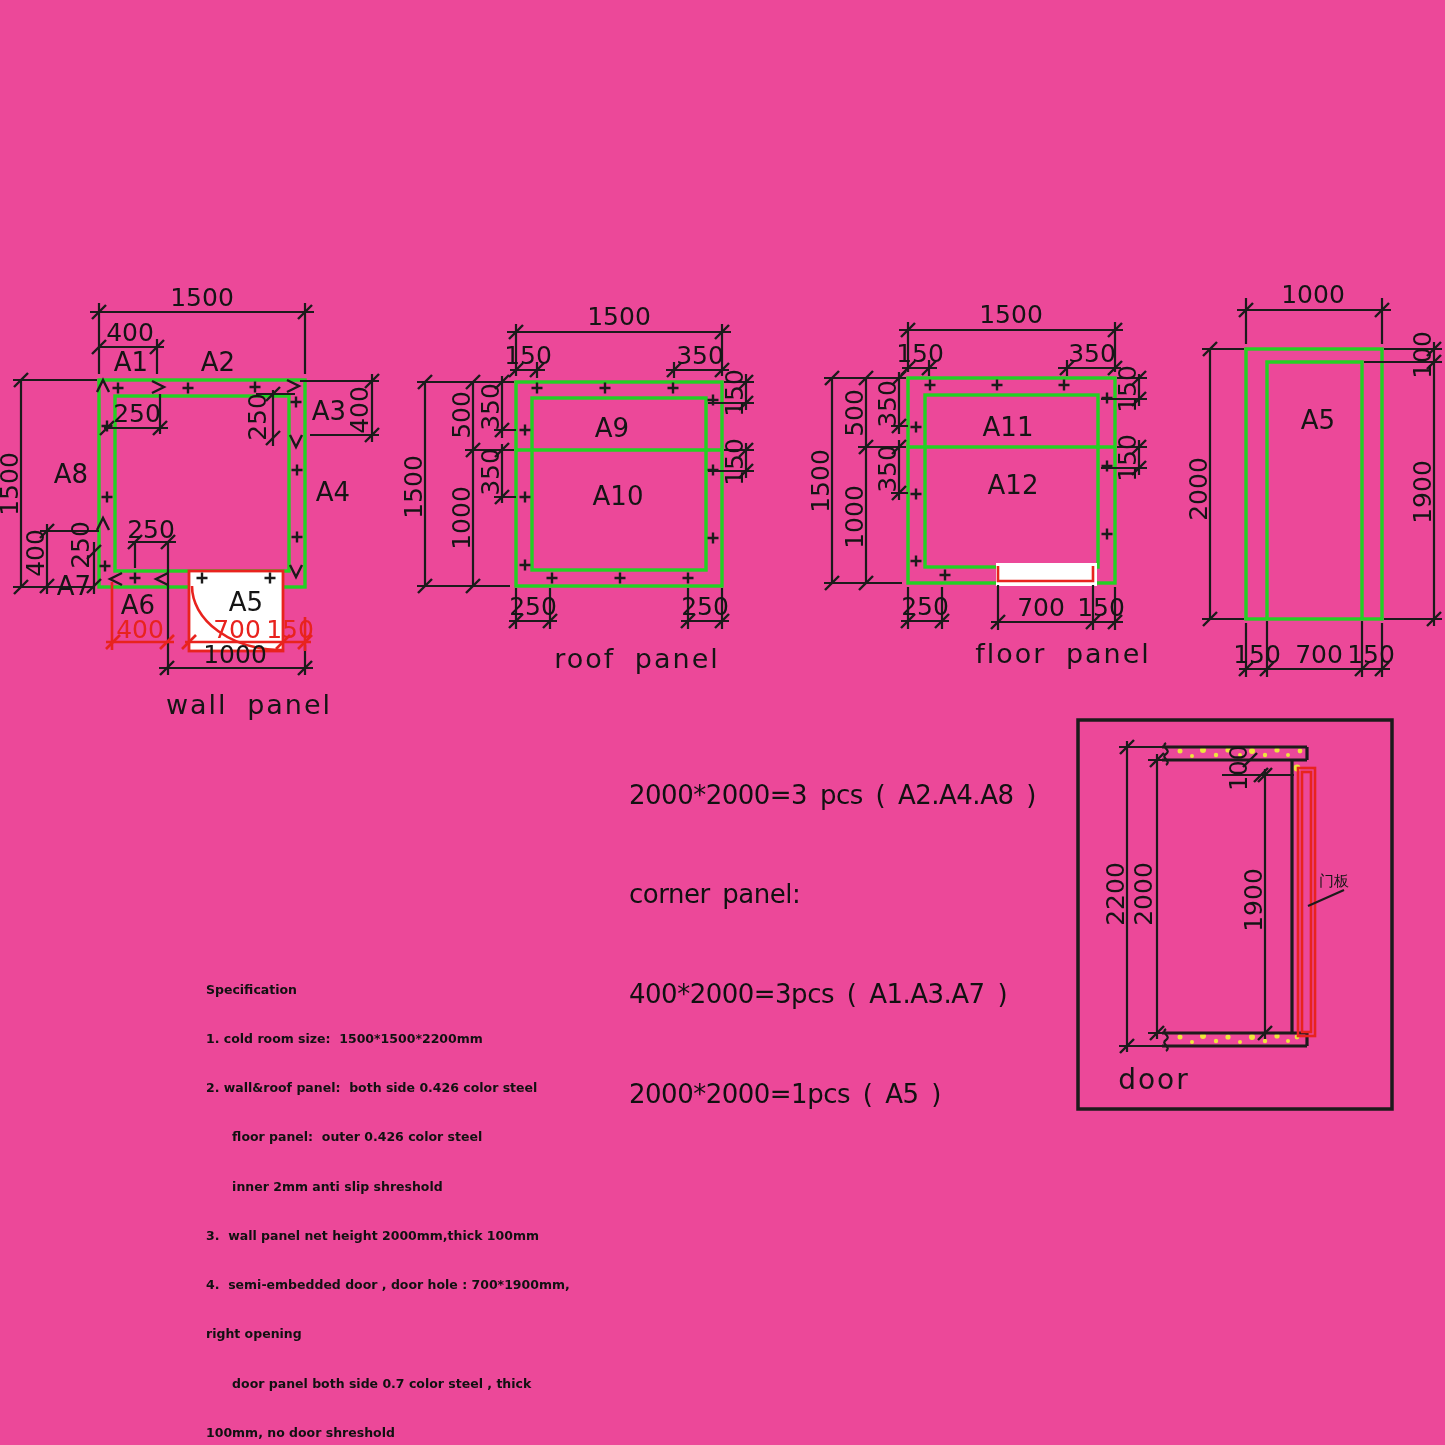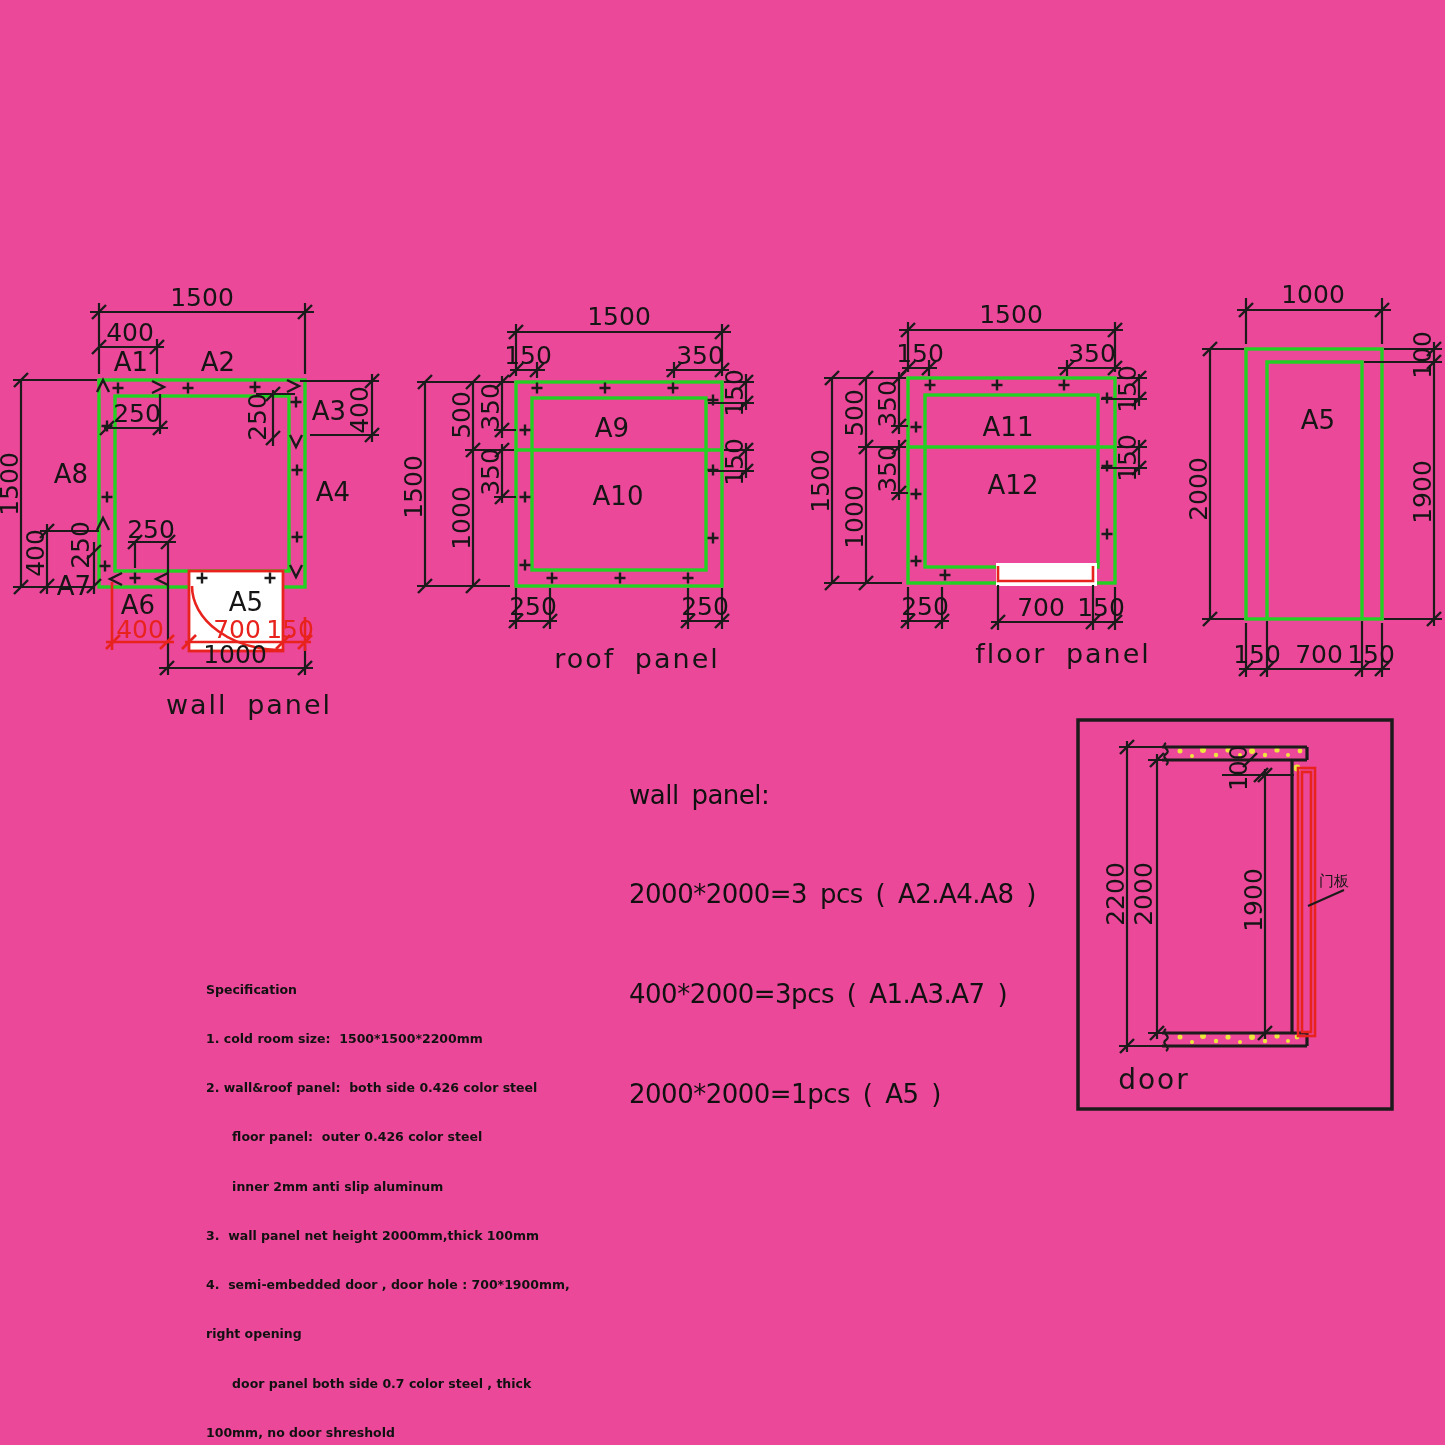--- a/index.html
+++ b/index.html
@@ -323,38 +323,38 @@
     <text class="d" x="1124" y="894" transform="rotate(-90 1124 894)">2200</text>
     <text class="d" x="1152" y="894" transform="rotate(-90 1152 894)">2000</text>
     <text class="d" x="1262" y="900" transform="rotate(-90 1262 900)">1900</text>
     <text class="sm" x="1247" y="768" transform="rotate(-90 1247 768)">100</text>
     <text class="cjk" x="1334" y="886">门板</text>
     <text class="ttl" x="1154" y="1089" style="font-size:28px">door</text>
   </g>
 </svg>
 
   <div class="plist">
-    <div>wall panel:</div>
     <div>2000*2000=3 pcs ( A2.A4.A8 )</div>
+    <div>corner panel:</div>
     <div>400*2000=3pcs ( A1.A3.A7 )</div>
     <div>2000*2000=1pcs ( A5 )</div>
     
     
     
     
     
     
   </div>
 
   <div class="spec">
     <div>Specification</div>
     <div>1. cold room size:  1500*1500*2200mm</div>
     <div>2. wall&amp;roof panel:  both side 0.426 color steel</div>
     <div>      floor panel:  outer 0.426 color steel</div>
-    <div>      inner 2mm anti slip aluminum</div>
+    <div>      inner 2mm anti slip shreshold</div>
     <div>3.  wall panel net height 2000mm,thick 100mm</div>
     <div>4.  semi-embedded door , door hole : 700*1900mm,</div>
     <div>right opening</div>
     <div>      door panel both side 0.7 color steel , thick</div>
     <div>100mm, no door shreshold</div>
     
     
     
   </div>
 </div>

